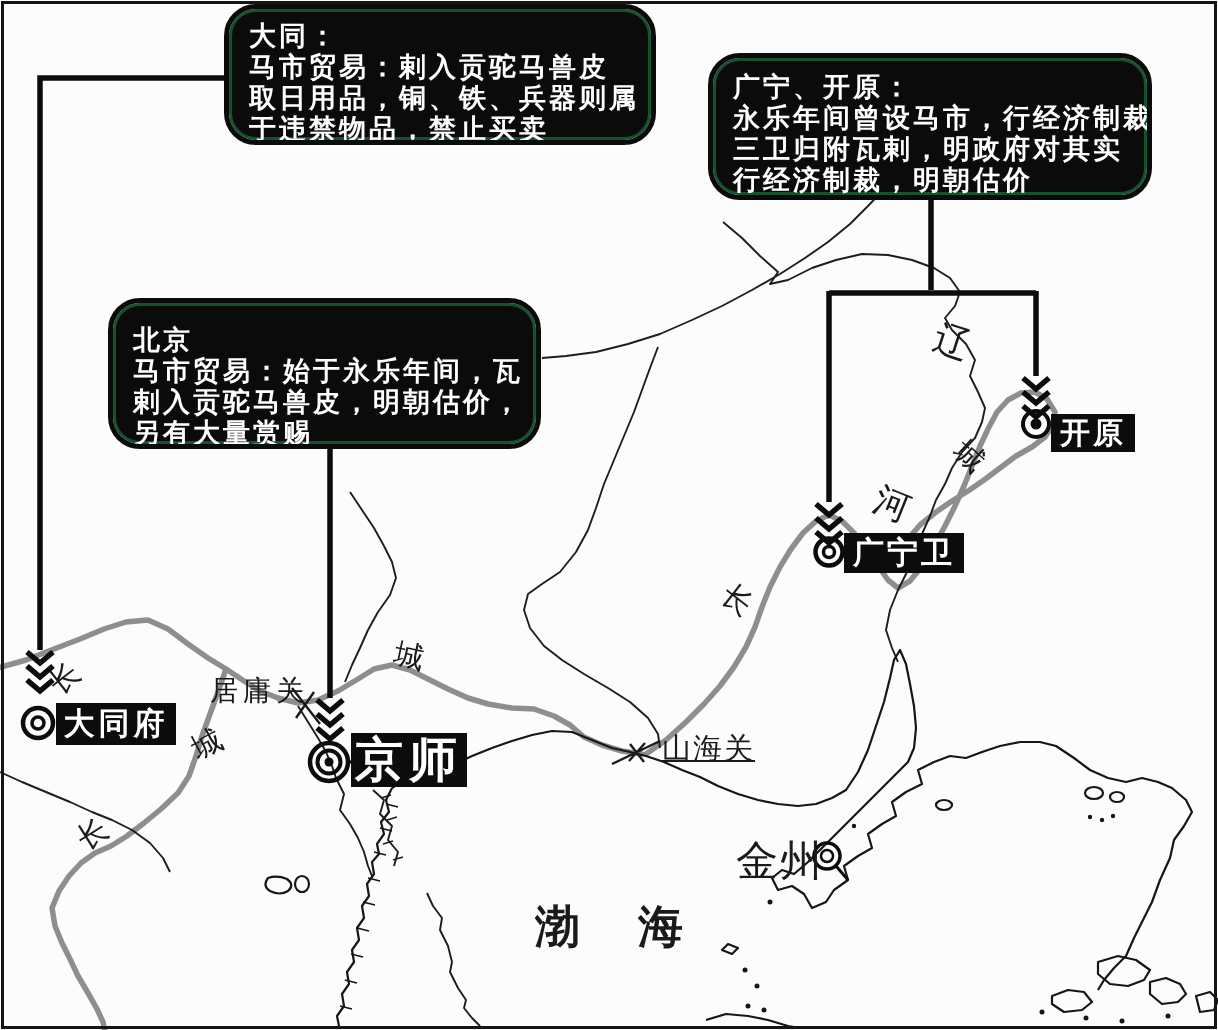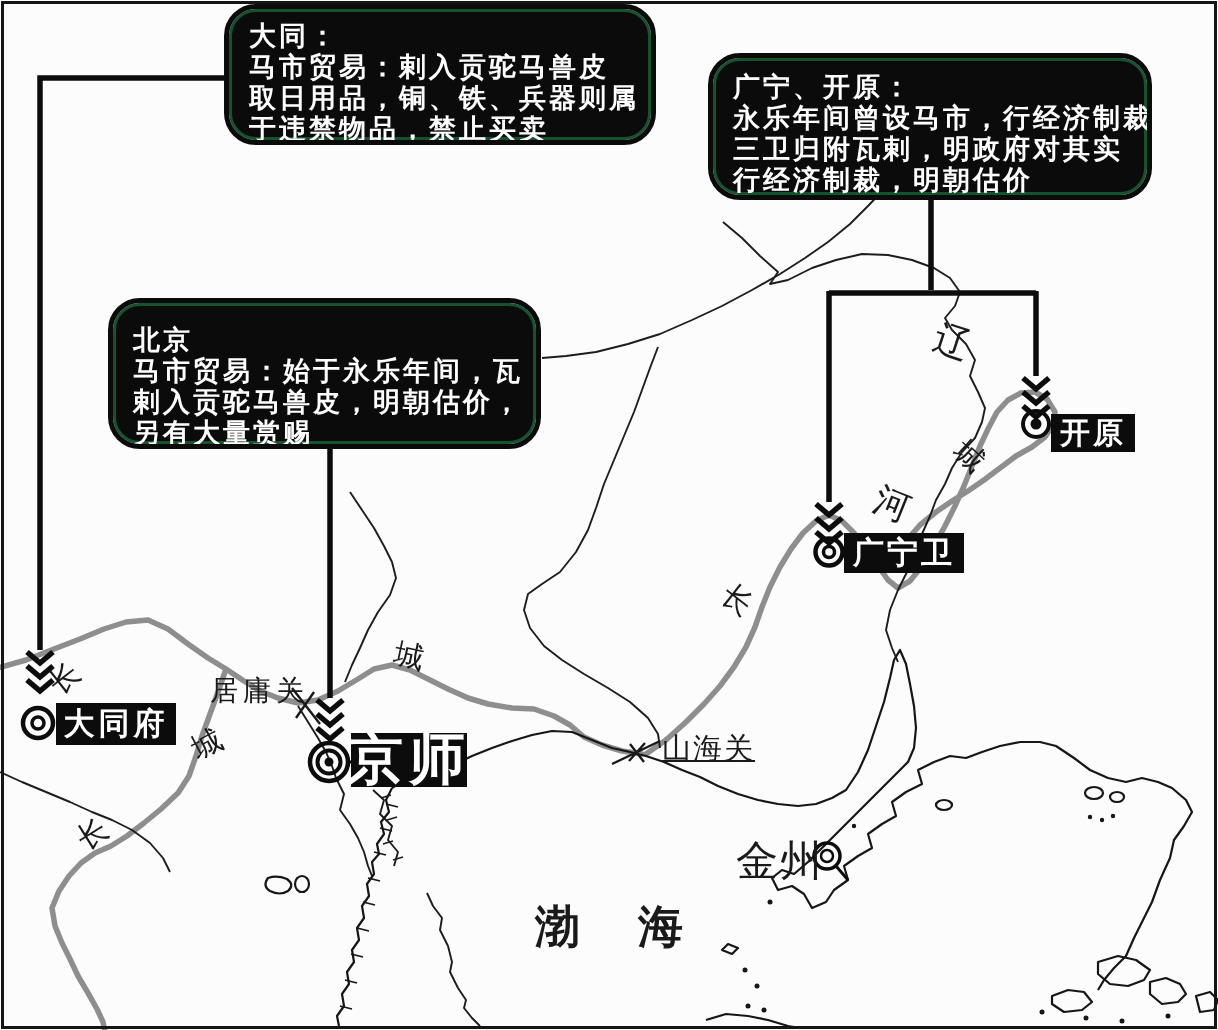--- a/index.html
+++ b/index.html
@@ -12,21 +12,21 @@
            border-radius:27px;color:#fff;box-sizing:border-box;}
   .callout .ln{white-space:nowrap;font-size:27px;line-height:31px;letter-spacing:3px;
                font-weight:bold;padding-left:17px;}
   #c-datong{left:229px;top:9px;width:422px;height:131px;padding-top:9px;}
   #c-gnky  {left:713px;top:58px;width:434px;height:137px;padding-top:11px;}
   #c-bj    {left:113px;top:303px;width:423px;height:141px;padding-top:19px;}
   
   .plate{position:absolute;background:#0c0c0c;color:#fff;font-weight:bold;white-space:nowrap;
          display:flex;align-items:center;justify-content:center;}
   #p-datongfu{left:56px;top:703px;width:120px;height:42px;font-size:31px;letter-spacing:4px;}
-  #p-jingshi {left:351px;top:733px;width:116px;height:54px;font-size:56px;letter-spacing:6px;}
+  #p-jingshi {left:351px;top:733px;width:116px;height:54px;font-size:48px;letter-spacing:6px;}
   #p-gnw     {left:844px;top:533px;width:120px;height:40px;font-size:31px;letter-spacing:3px;}
   #p-kaiyuan {left:1051px;top:406px;width:84px;height:38px;font-size:30px;letter-spacing:3px;margin-top:8px;}
   
   .maplab{position:absolute;color:#1a1a1a;font-family:"Liberation Serif",serif;white-space:nowrap;}
   #l-juyongguan{left:210px;top:672px;font-size:28px;letter-spacing:5px;}
   #l-shanhaiguan{left:662px;top:729px;font-size:29px;letter-spacing:2px;text-decoration:underline;}
   #l-jinzhou{left:736px;top:833px;font-size:42px;letter-spacing:2px;}
   #l-bohai{left:535px;top:897px;font-size:45px;letter-spacing:58px;font-weight:bold;}
   .rchar{position:absolute;font-size:36px;}
   .wchar{position:absolute;font-size:30px;}

